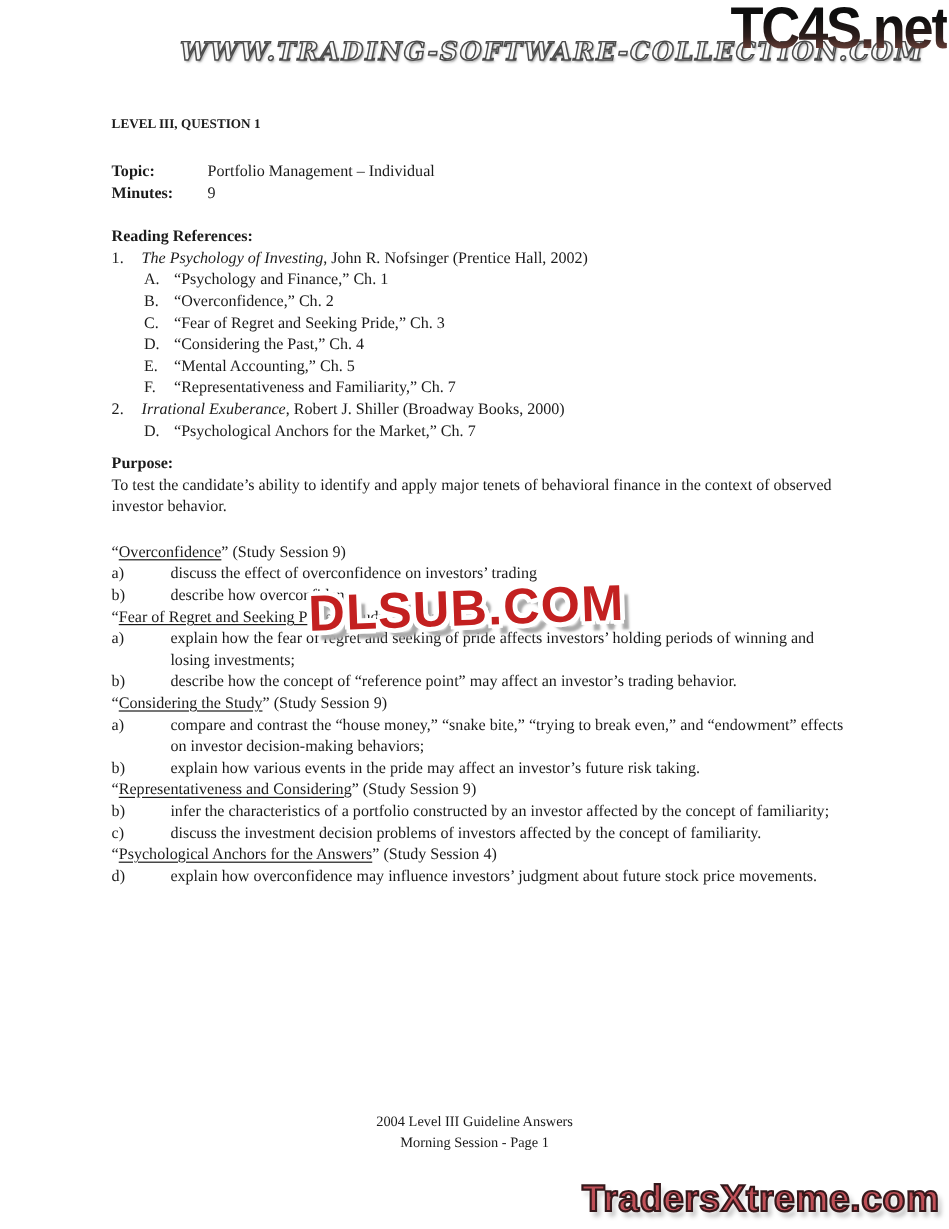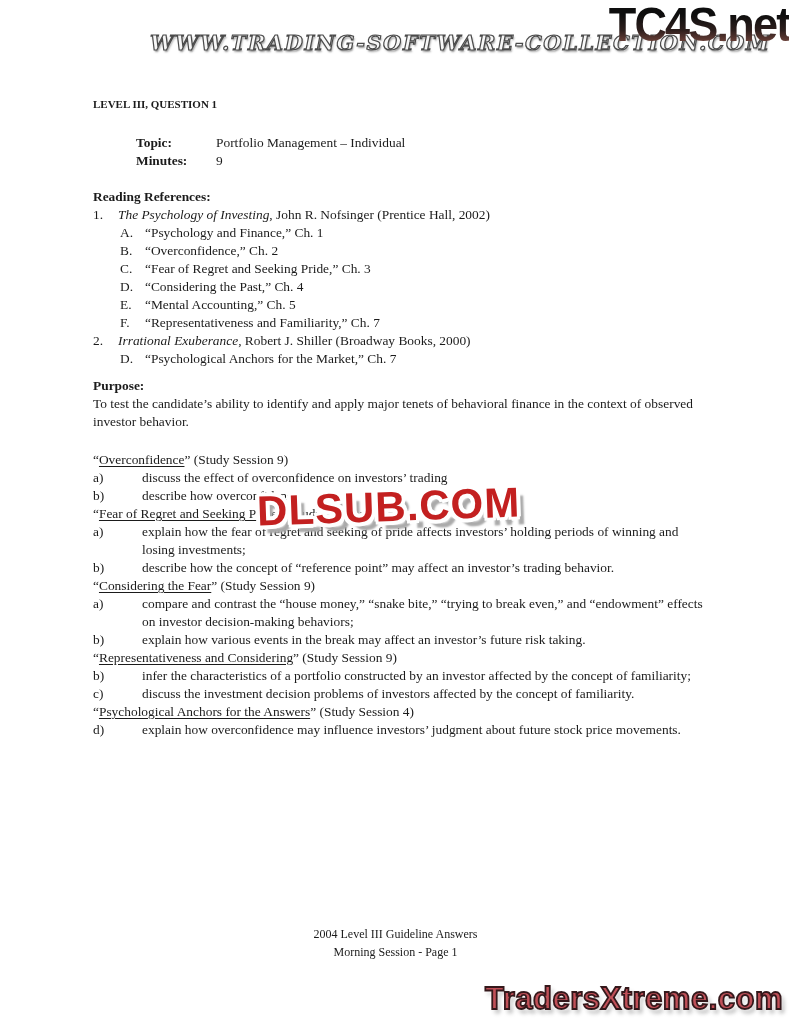--- a/index.html
+++ b/index.html
@@ -68,21 +68,21 @@
   
   .content {
     position: absolute; left: 93px; top: 95px; width: 612px;
     font-size: 13.4px; line-height: 18px;
     z-index: 1;
   }
   .doc-title { font-size: 11px; font-weight: bold; margin: 0; line-height: 18px; }
 
   .meta { margin-top: 21px; }
   .meta-row { display: flex; }
-  .meta-label { width: 80px; font-weight: bold; flex: 0 0 auto; margin-left: 43px; }
+  .meta-label { width: 80px; font-weight: bold; flex: 0 0 auto; }
 
   .refs { margin-top: 18px; }
   .refs-heading { font-weight: bold; }
   .ref-item { display: flex; }
   .ref-num { width: 25px; flex: 0 0 auto; }
   .ref-title-italic { font-style: italic; }
   .ref-sub { display: flex; padding-left: 27px; }
   .sub-letter { width: 25px; flex: 0 0 auto; }
   .sub-text { flex: 1; }
 
@@ -188,28 +188,28 @@
           </div>
           <div class="los-sec-title">“<u>Fear of Regret and Seeking Pride</u>” (Study Session 9)</div>
           <div class="los-item">
             <span class="los-letter">a)</span>
             <div class="los-text">explain how the fear of regret and seeking of pride affects investors’ holding periods of winning and losing investments;</div>
           </div>
           <div class="los-item">
             <span class="los-letter">b)</span>
             <div class="los-text">describe how the concept of “reference point” may affect an investor’s trading behavior.</div>
           </div>
-          <div class="los-sec-title">“<u>Considering the Fear</u>” (Study Session 9)</div>
+          <div class="los-sec-title">“<u>Considering the Study</u>” (Study Session 9)</div>
           <div class="los-item">
             <span class="los-letter">a)</span>
             <div class="los-text">compare and contrast the “house money,” “snake bite,” “trying to break even,” and “endowment” effects on investor decision-making behaviors;</div>
           </div>
           <div class="los-item">
             <span class="los-letter">b)</span>
-            <div class="los-text">explain how various events in the break may affect an investor’s future risk taking.</div>
+            <div class="los-text">explain how various events in the pride may affect an investor’s future risk taking.</div>
           </div>
           <div class="los-sec-title">“<u>Representativeness and Considering</u>” (Study Session 9)</div>
           <div class="los-item">
             <span class="los-letter">b)</span>
             <div class="los-text">infer the characteristics of a portfolio constructed by an investor affected by the concept of familiarity;</div>
           </div>
           <div class="los-item">
             <span class="los-letter">c)</span>
             <div class="los-text">discuss the investment decision problems of investors affected by the concept of familiarity.</div>
           </div>

